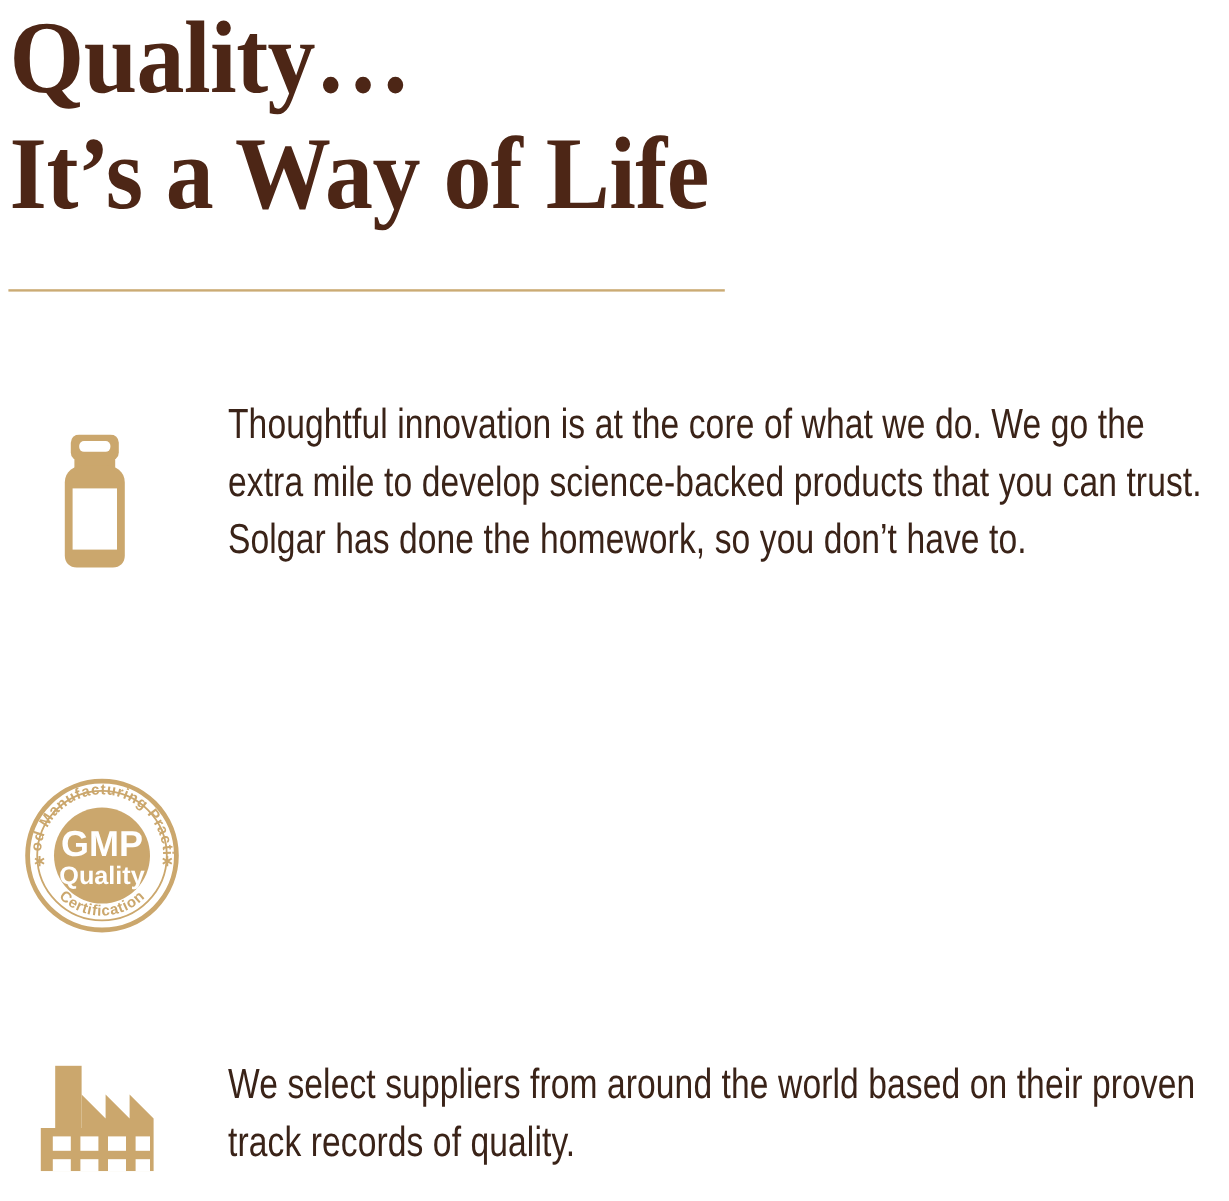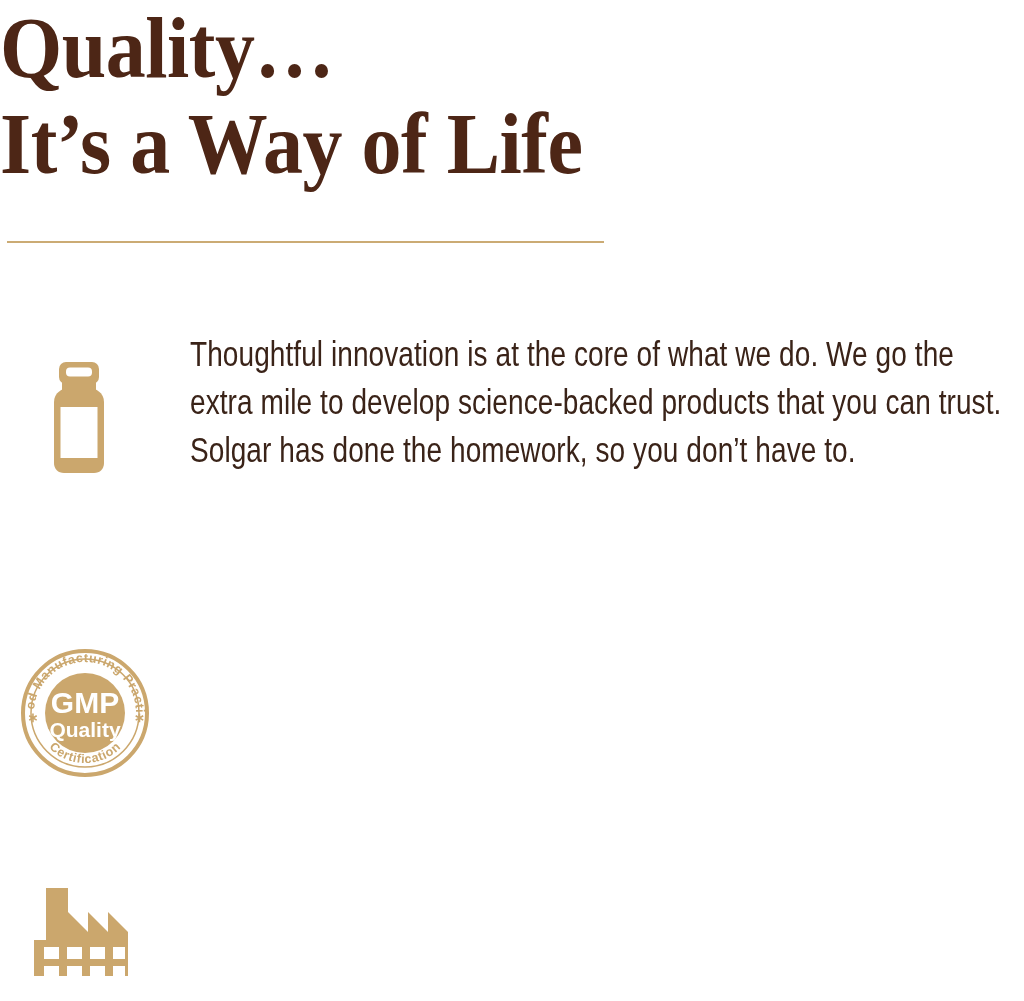--- a/index.html
+++ b/index.html
@@ -12,21 +12,21 @@
   }
 
   body {
     font-family: "Liberation Sans", sans-serif;
     position: relative;
   }
 
   
   .headline {
     position: absolute;
-    left: 0;
+    left: 8px;
     top: 2px;
     width: 900px;
   }
 
   .headline-line {
     font-family: "Liberation Serif", "DejaVu Serif", serif;
     color: #4d2616;
     font-weight: 700;
     letter-spacing: -0.5px;
     white-space: nowrap;
@@ -180,13 +180,16 @@
       <rect x="37" y="59" width="15" height="12" fill="#ffffff"></rect>
       <rect x="60" y="59" width="15" height="12" fill="#ffffff"></rect>
       <rect x="83" y="59" width="12" height="12" fill="#ffffff"></rect>
 
       <rect x="14" y="78" width="15" height="12" fill="#ffffff"></rect>
       <rect x="37" y="78" width="15" height="12" fill="#ffffff"></rect>
       <rect x="60" y="78" width="15" height="12" fill="#ffffff"></rect>
       <rect x="83" y="78" width="12" height="12" fill="#ffffff"></rect>
     </svg>
   </div>
+  <div class="text-cell">
+    <p class="body-text">We select suppliers from around the world based on their proven track records of quality.</p>
+  </div>
 </div>
 
 </body></html>

